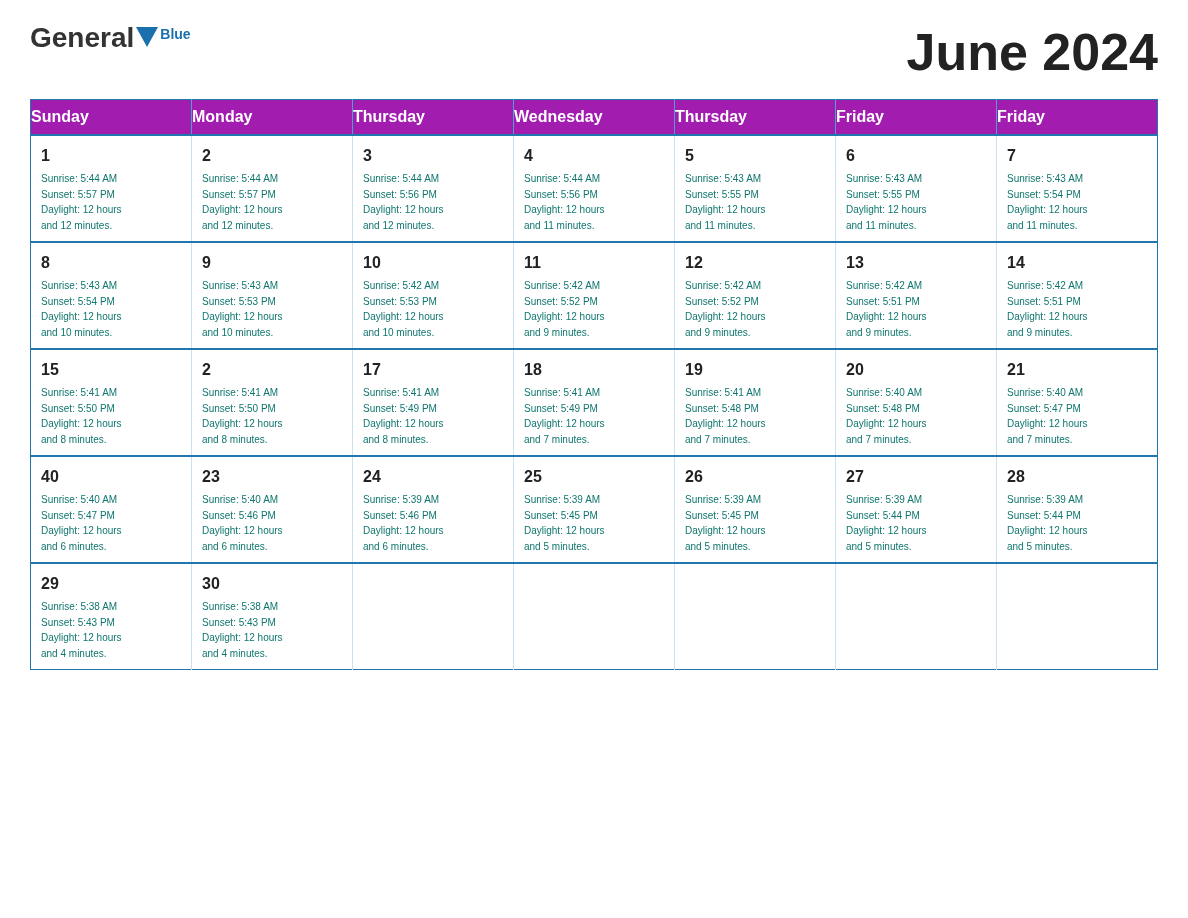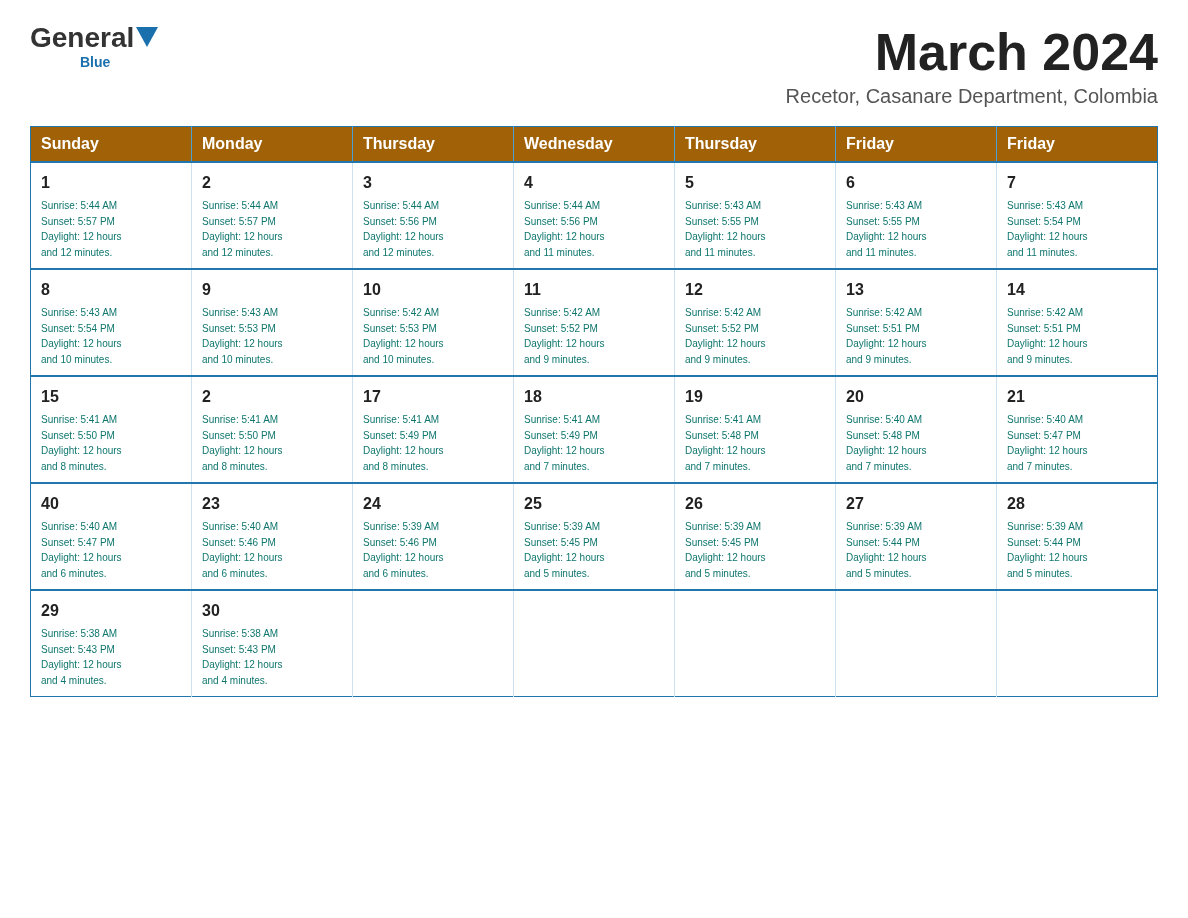--- a/index.html
+++ b/index.html
@@ -11,22 +11,22 @@
       min-height: 918px;
     }
     .header-area {
       display: flex;
       justify-content: space-between;
       align-items: flex-start;
       margin-bottom: 18px;
     }
     .logo {
       display: flex;
-      flex-direction: column;
-      align-items: center;
+      flex-direction: row;
+      align-items: flex-start;
     }
     .logo-text {
       font-size: 28px;
       font-weight: bold;
       color: #333;
       line-height: 1;
       display: flex;
       align-items: center;
     }
     .logo-general { color: #333; }
@@ -50,25 +50,25 @@
       font-size: 20px;
       color: #555;
       margin-top: 4px;
     }
     .calendar {
       width: 100%;
       border-collapse: collapse;
       border: 1.5px solid #2176ae;
     }
     .calendar thead tr th {
-      background-color: #a16207;
+      background-color: #a21caf;
       color: #fff;
       font-size: 16px;
       font-weight: bold;
-      padding: 8px 10px;
+      padding: 8px 0;
       text-align: left;
       border-right: 1px solid #4a9fd4;
     }
     .calendar thead tr th:last-child {
       border-right: none;
     }
     .calendar tbody tr td {
       vertical-align: top;
       padding: 8px 10px;
       border-top: 2px solid #2176ae;
@@ -107,22 +107,21 @@
       <span class="logo-general">General</span>
       <span style="position:relative;display:inline-block;margin-left:2px;">
         <svg width="22" height="20" viewBox="0 0 22 20">
           <polygon points="0,0 22,0 11,20" fill="#1a6fad"></polygon>
         </svg>
       </span>
     </div>
     <div class="logo-underline">Blue</div>
   </div>
   <div class="title-area">
-    <div class="month-title">March 2024</div>
-    <div class="subtitle">Recetor, Casanare Department, Colombia</div>
+    <div class="month-title">June 2024</div>
   </div>
 </div>
 
 <table class="calendar">
   <thead>
     <tr>
     <th>Sunday</th>
         <th>Monday</th>
         <th>Thursday</th>
         <th>Wednesday</th>

